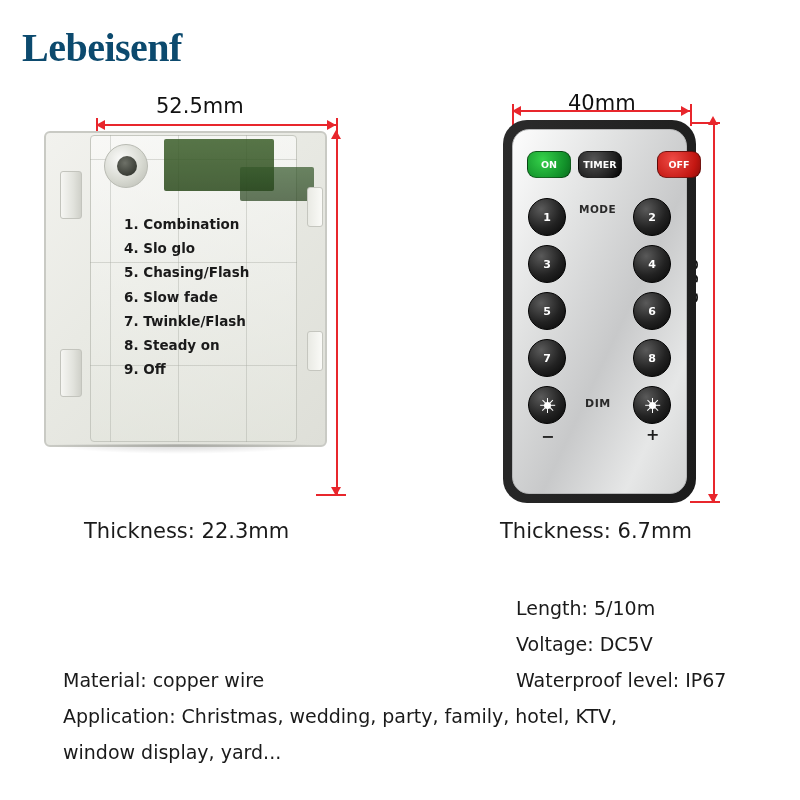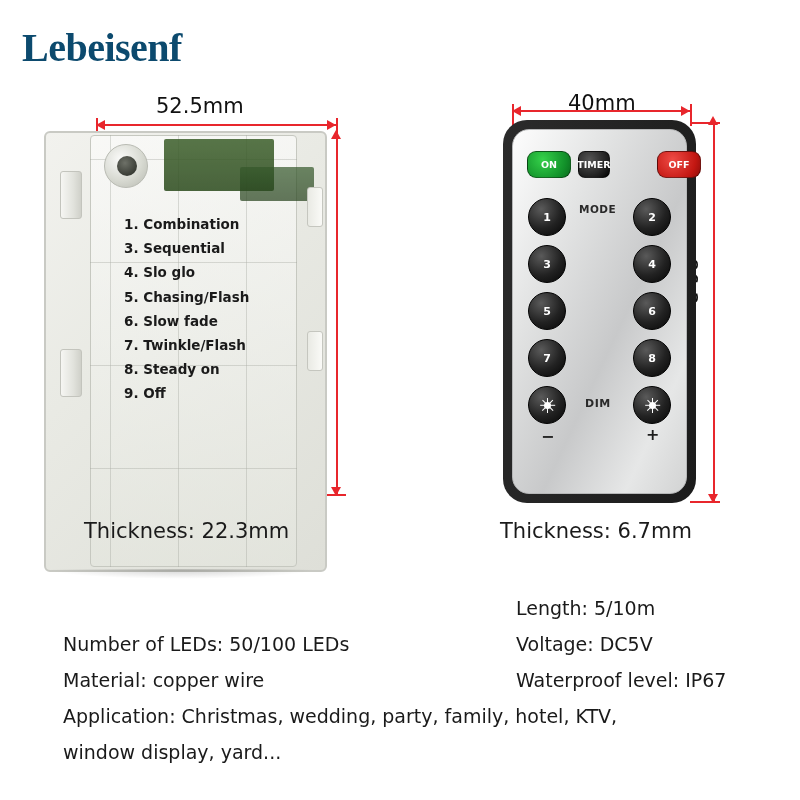--- a/index.html
+++ b/index.html
@@ -60,21 +60,21 @@
   }
   .arrow-left  { border-top: 5px solid transparent; border-bottom: 5px solid transparent; border-right: 9px solid #e8262c; }
   .arrow-right { border-top: 5px solid transparent; border-bottom: 5px solid transparent; border-left: 9px solid #e8262c; }
   .arrow-up    { border-left: 5px solid transparent; border-right: 5px solid transparent; border-bottom: 9px solid #e8262c; }
   .arrow-down  { border-left: 5px solid transparent; border-right: 5px solid transparent; border-top: 9px solid #e8262c; }
 
   
   .battery-box {
     position: absolute;
     left: 44px; top: 131px;
-    width: 283px; height: 441px;
+    width: 283px; height: 316px;
   }
   .bb-body {
     position: absolute;
     left: 0; top: 0; right: 0; bottom: 0;
     background: linear-gradient(135deg,#f2f2ee 0%,#e9eae4 40%,#dedfd8 100%);
     border: 2px solid #c9cac4;
     border-radius: 6px;
   }
   .bb-lid {
     position: absolute;
@@ -283,21 +283,20 @@
     <div class="bb-knob"></div>
 
     <div class="bb-hinge" style="left:16px; top:40px; height:48px;"></div>
     <div class="bb-hinge" style="left:16px; top:218px; height:48px;"></div>
     <div class="bb-clip" style="right:4px; top:56px; height:40px;"></div>
     <div class="bb-clip" style="right:4px; top:200px; height:40px;"></div>
     <div class="bb-shadow"></div>
 
     <div class="mode-list">
       <div>1. Combination</div>
-      <div>3. Sequential</div>
       <div>4. Slo glo</div>
       <div>5. Chasing/Flash</div>
       <div>6. Slow fade</div>
       <div>7. Twinkle/Flash</div>
       <div>8. Steady on</div>
       <div>9. Off</div>
     </div>
   </div>
 
   <div class="dim-label" style="left:568px; top:80px; font-size:21px;margin-top:11px;">40mm</div>
@@ -311,21 +310,21 @@
   <div class="arrow arrow-up" style="left:708px; top:116px;"></div>
   <div class="arrow arrow-down" style="left:708px; top:494px;"></div>
   <div class="tick-h" style="left:690px; top:122px; width:30px;"></div>
   <div class="tick-h" style="left:690px; top:501px; width:30px;"></div>
   <div class="dim-label" style="left:701px; top:258px; font-size:21px; transform:rotate(90deg); transform-origin:left top;">86.3mm</div>
 
   <div class="remote">
     <div class="remote-face"></div>
 
     <div class="rbtn-pill pill-on" style="left:24px; top:31px; width:44px; height:27px;">ON</div>
-    <div class="rbtn-pill pill-timer" style="left:75px; top:31px; width:32px; height:27px;border-radius:7px;">TIMER</div>
+    <div class="rbtn-pill pill-timer" style="left:75px; top:31px; width:44px; height:27px;">TIMER</div>
     <div class="rbtn-pill pill-off" style="left:126px; top:31px; width:44px; height:27px;">OFF</div>
 
     <div class="mode-text" style="left:76px; top:83px;">MODE</div>
 
     <div class="rbtn" style="left:25px; top:78px; width:38px; height:38px;">1</div>
     <div class="rbtn" style="left:130px; top:78px; width:38px; height:38px;">2</div>
     <div class="rbtn" style="left:25px; top:125px; width:38px; height:38px;">3</div>
     <div class="rbtn" style="left:130px; top:125px; width:38px; height:38px;">4</div>
     <div class="rbtn" style="left:25px; top:172px; width:38px; height:38px;">5</div>
     <div class="rbtn" style="left:130px; top:172px; width:38px; height:38px;">6</div>
@@ -351,21 +350,20 @@
       </span>
     </div>
     <div class="dim-text" style="left:82px; top:277px;">DIM</div>
     <div class="sign" style="left:38px; top:307px;">−</div>
     <div class="sign" style="left:143px; top:305px;">+</div>
   </div>
 
   <div class="thickness" style="left:84px; top:519px;">Thickness: 22.3mm</div>
   <div class="thickness" style="left:500px; top:519px;">Thickness: 6.7mm</div>
 
-  <div class="spec" style="left:63px; top:626px;">Number of LEDs: 50/100 LEDs</div>
   <div class="spec" style="left:63px; top:662px;">Material: copper wire</div>
 
   <div class="spec" style="left:516px; top:590px;">Length: 5/10m</div>
   <div class="spec" style="left:516px; top:626px;">Voltage: DC5V</div>
   <div class="spec" style="left:516px; top:662px;">Waterproof level: IP67</div>
 
   <div class="spec" style="left:63px; top:698px;">Application: Christmas, wedding, party, family, hotel, KTV,</div>
   <div class="spec" style="left:63px; top:734px;">window display, yard...</div>
 
 </div>

